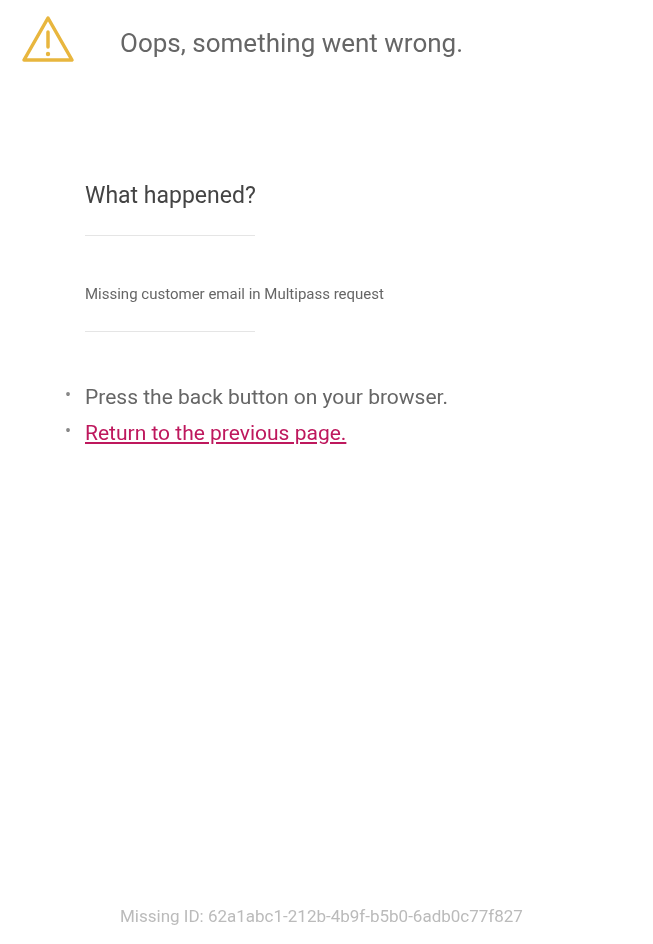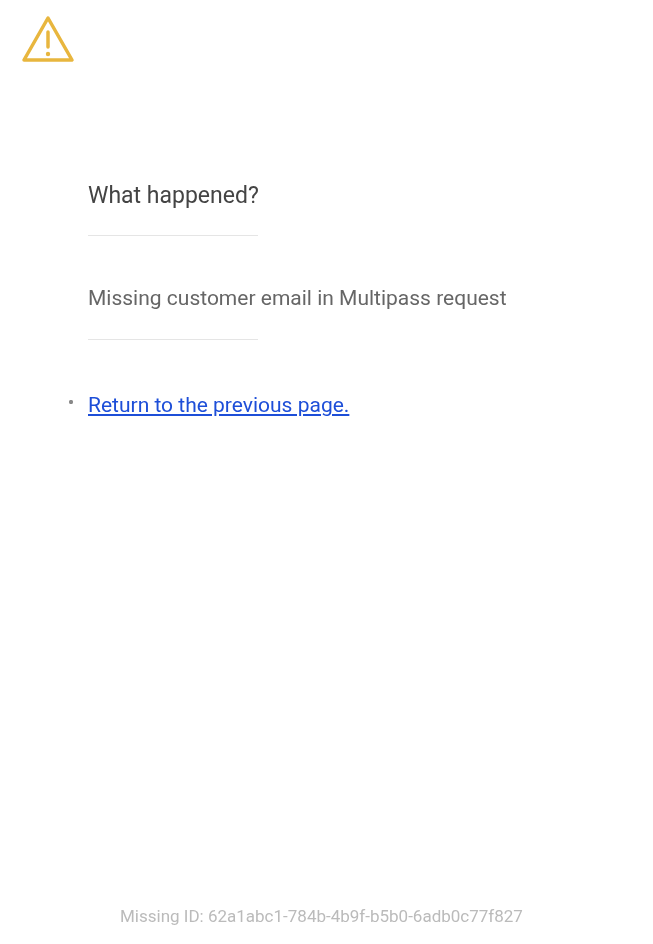--- a/index.html
+++ b/index.html
@@ -26,41 +26,40 @@
       height: 50px;
       margin-right: 44px;
     }
     .title {
       font-size: 26px;
       font-weight: 400;
       color: #666;
       margin-top: 14px;
     }
     .content {
-      padding-left: 60px;
+      padding-left: 85px;
       padding-right: 20px;
-      margin-left: 28px;
     }
     .section-heading {
       font-size: 23px;
       font-weight: 400;
       color: #444;
       margin-top: 118px;
     }
     .section-heading.second {
       margin-top: 128px;
     }
     .divider {
       border: none;
       border-top: 1px solid #e5e5e5;
       width: 170px;
       margin-top: 26px;
     }
     .message {
-      font-size: 21px;
+      font-size: 15px;
       color: #666;
       margin-top: 48px;
       line-height: 1.4;
     }
     .action-list {
       margin-top: 48px;
       padding-left: 0;
       list-style: none;
     }
     .action-list li {
@@ -70,21 +69,21 @@
       position: relative;
       padding-left: 0;
     }
     .bullet {
       position: absolute;
       left: -20px;
       color: #888;
       font-size: 18px;
     }
     .action-list a {
-      color: #1d4ed8;
+      color: #be185d;
       text-decoration: underline;
     }
     .request-id {
       position: absolute;
       bottom: 18px;
       left: 120px;
       font-size: 17px;
       color: #bbb;
     }
   </style>
@@ -92,34 +91,36 @@
 <body>
 
 <div class="header">
   <div class="warning-icon">
     <svg viewBox="0 0 56 50" width="56" height="50">
       <path d="M28 4 L52 46 L4 46 Z" fill="none" stroke="#e8b63e" stroke-width="3.5" stroke-linejoin="round"></path>
       <line x1="28" y1="18" x2="28" y2="33" stroke="#e8b63e" stroke-width="3.5" stroke-linecap="round"></line>
       <circle cx="28" cy="40" r="2.2" fill="#e8b63e"></circle>
     </svg>
   </div>
+  <h1 class="title">Oops, something went wrong.</h1>
 </div>
 
 <div class="content">
   <h2 class="section-heading">What happened?</h2>
   <hr class="divider">
   <p class="message">Missing customer email in Multipass request</p>
 
   <hr class="divider">
   <ul class="action-list">
     <li>
       <span class="bullet">•</span>
+      <span>Press the back button on your browser.</span>
     </li>
     <li>
       <span class="bullet">•</span>
       <a href="#">Return to the previous page.</a>
     </li>
   </ul>
 </div>
 
 <div class="request-id">
-  <span>Missing ID: </span><span>62a1abc1-784b-4b9f-b5b0-6adb0c77f827</span>
+  <span>Missing ID: </span><span>62a1abc1-212b-4b9f-b5b0-6adb0c77f827</span>
 </div>
 
 </body></html>

